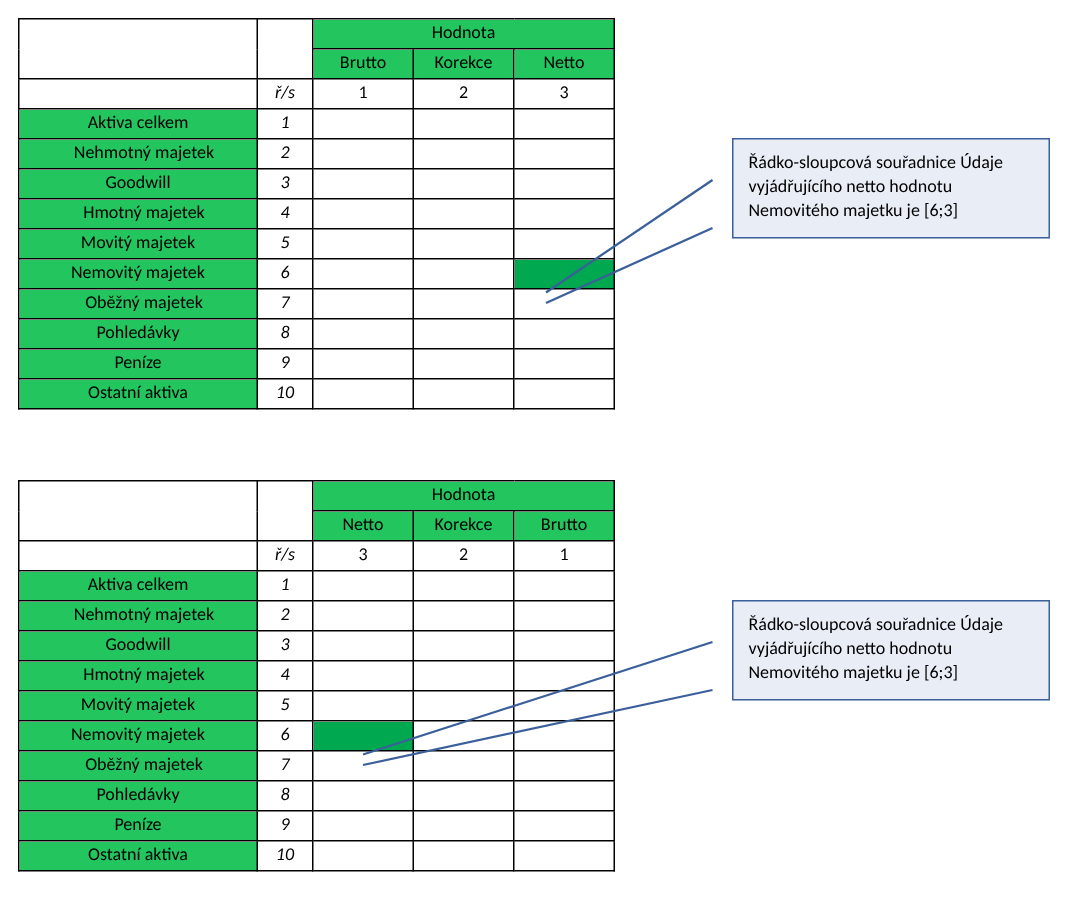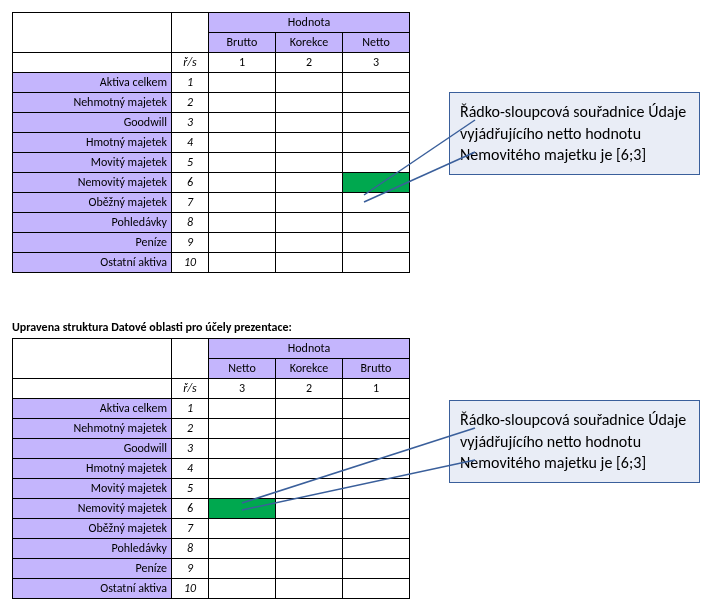--- a/index.html
+++ b/index.html
@@ -29,35 +29,35 @@
     padding: 0 4px;
     height: 19px;
     line-height: 19px;
     font-size: 12px;
     font-weight: normal;
     text-align: center;
     background: #fff;
     overflow: hidden;
     white-space: nowrap;
   }
-  .col-label { width: 142px; text-align: right; }
+  .col-label { width: 142px; text-align: center; }
   .col-label.indent1 { padding-left: 12px; }
   .col-label.indent2 { }
   .col-rs { width: 28px; font-style: italic; }
   .col-v { width: 58px; }
-  .yellow { background: #c4b5fd; }
+  .yellow { background: #22c55e; }
   .green { background: #00a84f; }
   .callout {
     position: absolute;
     right: 0;
-    width: 251px;
+    width: 212px;
     border: 1px solid #3a5f9b;
     background: #e9edf6;
     padding: 8px 10px;
-    font-size: 16px;
+    font-size: 12px;
     line-height: 1.35;
     box-sizing: border-box;
   }
   svg.connector {
     position: absolute;
     pointer-events: none;
     overflow: visible;
   }
 </style>
 </head>
@@ -165,21 +165,20 @@
     <span>Řádko-sloupcová souřadnice Údaje vyjádřujícího netto hodnotu Nemovitého majetku je [6;3]</span>
   </div>
 
   <svg class="connector" style="left:0;top:0;width:688px;height:290px;">
     <line x1="463" y1="108" x2="352" y2="183" stroke="#3a5f9b" stroke-width="1.5"></line>
     <line x1="463" y1="140" x2="352" y2="190" stroke="#3a5f9b" stroke-width="1.5"></line>
   </svg>
 </div>
 
 <div class="block" style="height:290px;">
-  <div class="section-title">Upravena struktura Datové oblasti pro účely prezentace:</div>
 
   <table>
     <tbody>
         <tr>
       <td class="col-label" rowspan="2"></td>
       <td class="col-rs" rowspan="2"></td>
       <td class="yellow" colspan="3">Hodnota</td>
     </tr>
     <tr>
       <td class="col-v yellow">Netto</td>

